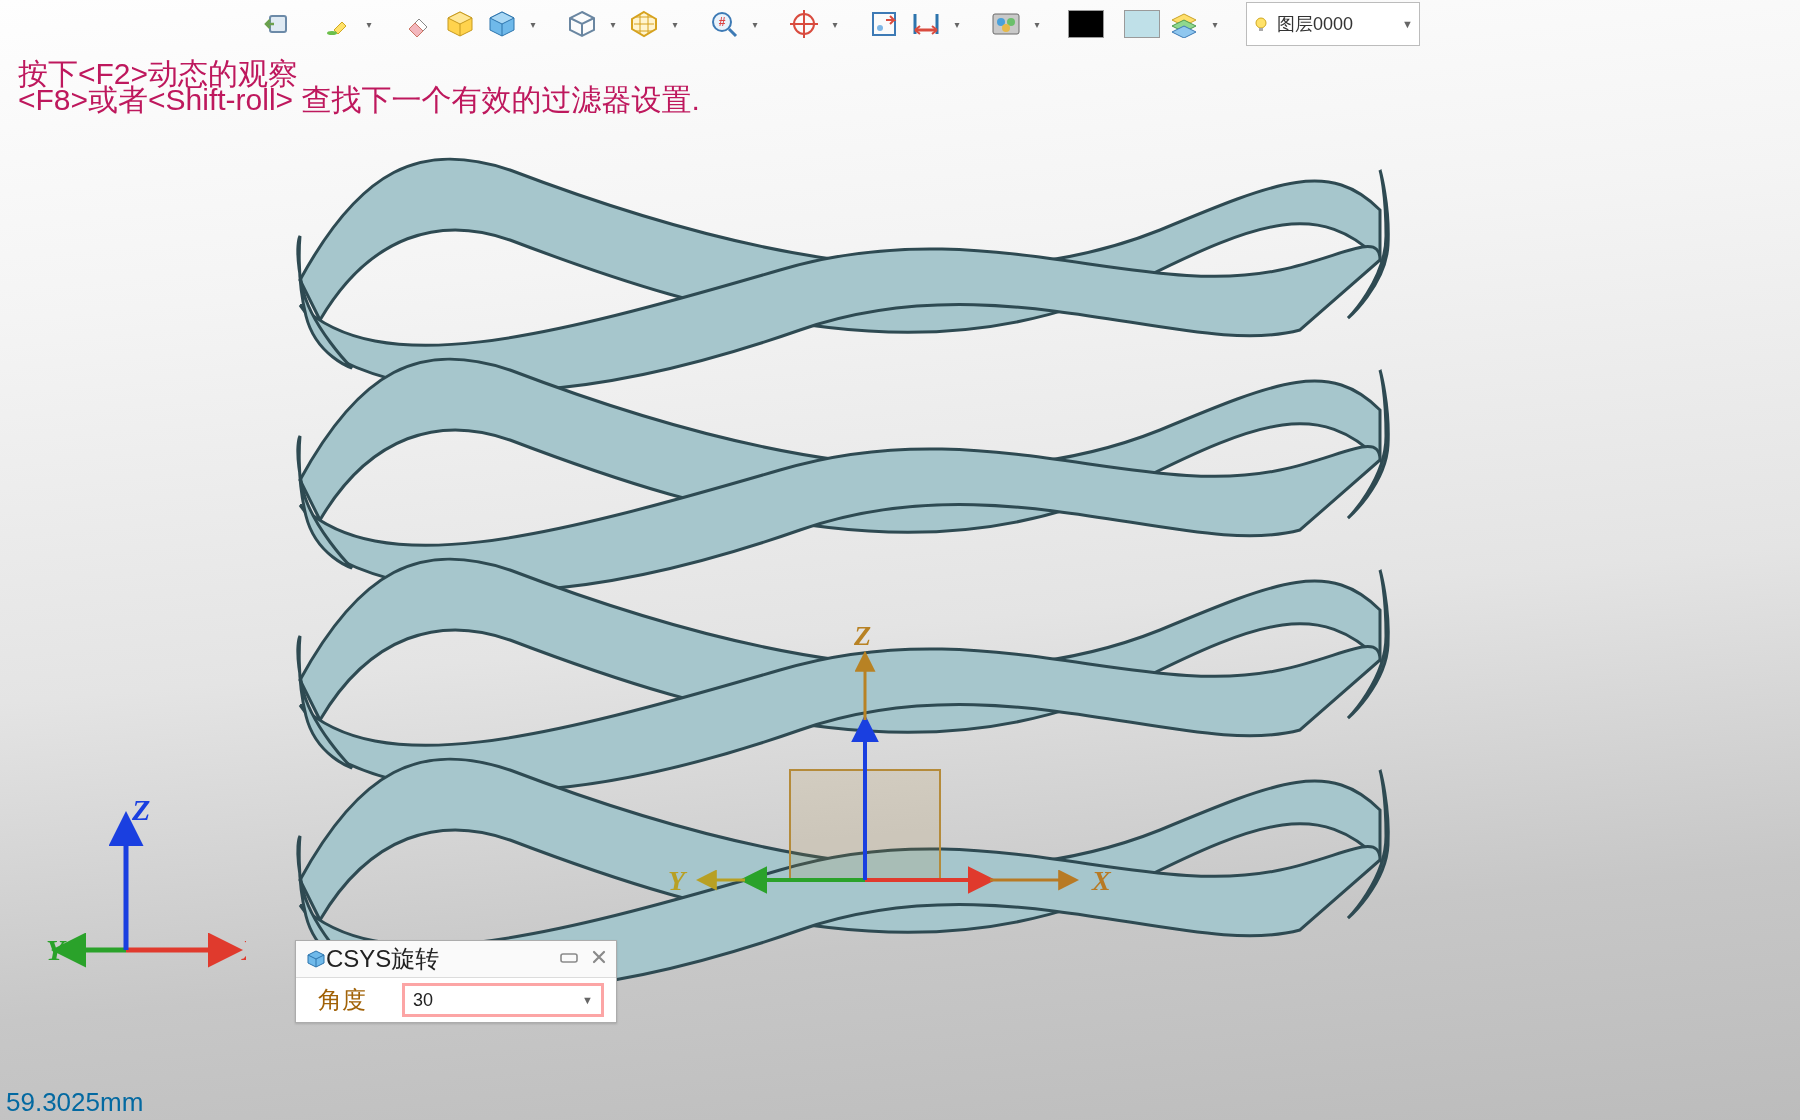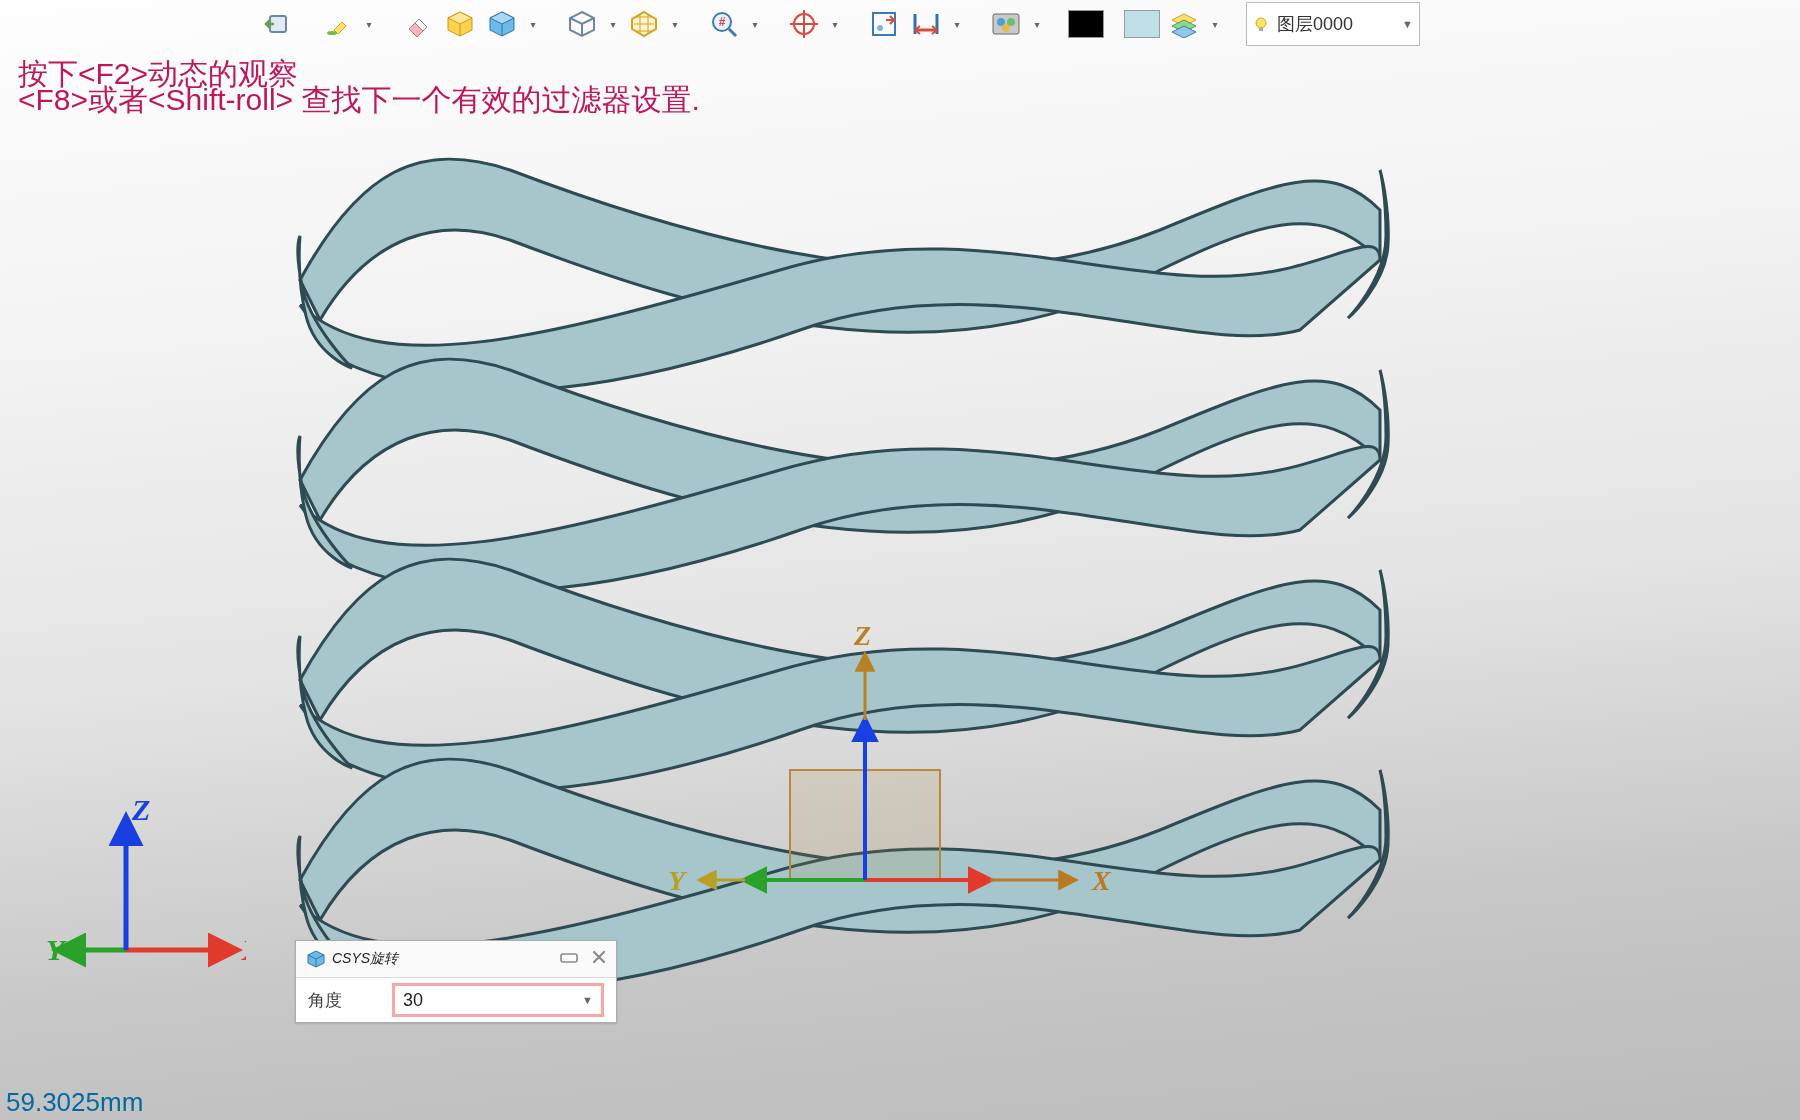--- a/index.html
+++ b/index.html
@@ -19,25 +19,25 @@
   
   .status{position:absolute;left:6px;bottom:2px;font-size:26px;color:#0369a1;}
   
   .triad{position:absolute;left:46px;top:790px;width:200px;height:200px;pointer-events:none;}
   .triad-label{font:italic 600 30px "Times New Roman",serif;}
   
   .wcs-label{font:italic 600 28px "Times New Roman",serif;}
   
   .csys-dlg{position:absolute;left:295px;top:940px;width:320px;background:#fff;border:1px solid #acacac;box-shadow:0 1px 2px rgba(0,0,0,.15);}
   .csys-dlg .ttl{height:36px;display:flex;align-items:center;justify-content:space-between;padding:0 10px;border-bottom:1px solid #dcdcdc;background:#fafafa;}
-  .csys-dlg .ttl-left{display:flex;align-items:center;gap:6px;font-size:14px;color:#222;font-style:italic;}
+  .csys-dlg .ttl-left{display:flex;align-items:center;gap:0;font-size:24px;color:#222;}
   .csys-dlg .ttl-right{display:flex;align-items:center;gap:14px;}
   .csys-dlg .ttl-right .ibtn{cursor:pointer;color:#7a7a7a;}
   .csys-dlg .row{height:44px;display:flex;align-items:center;gap:14px;padding:0 12px;}
-  .csys-dlg .lbl{font-size:17px;color:#404040;width:70px;}
+  .csys-dlg .lbl{font-size:24px;color:#a16207;width:70px;margin-left:10px;}
   .csys-dlg .combo{flex:1;height:28px;border:3px solid #fca5a5;background:#fff;display:flex;align-items:center;justify-content:space-between;padding:0 8px;font-size:18px;color:#222;cursor:pointer;}
   
   .viewport{position:absolute;left:0;top:0;width:100%;height:100%;}
 </style>
 </head>
 <body>
 
 <svg class="viewport" viewBox="0 0 1800 1120">
   <defs>
     <marker id="arrR" viewBox="0 0 10 10" refX="8" refY="5" markerWidth="7" markerHeight="7" orient="auto">

